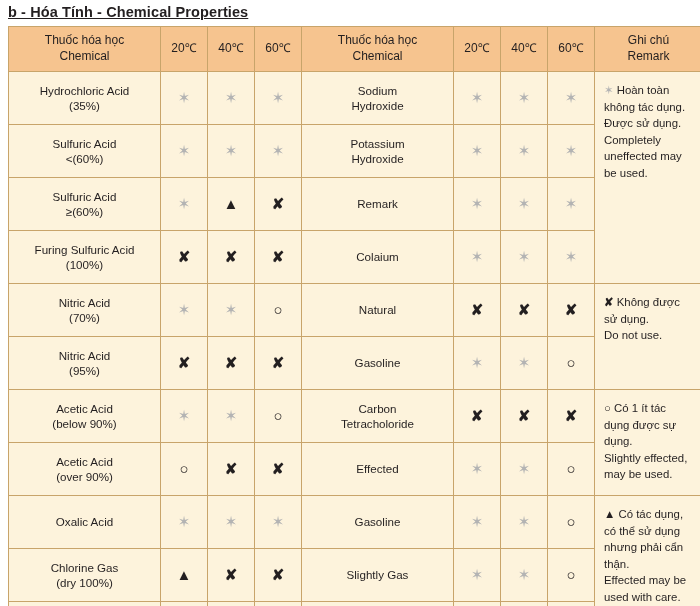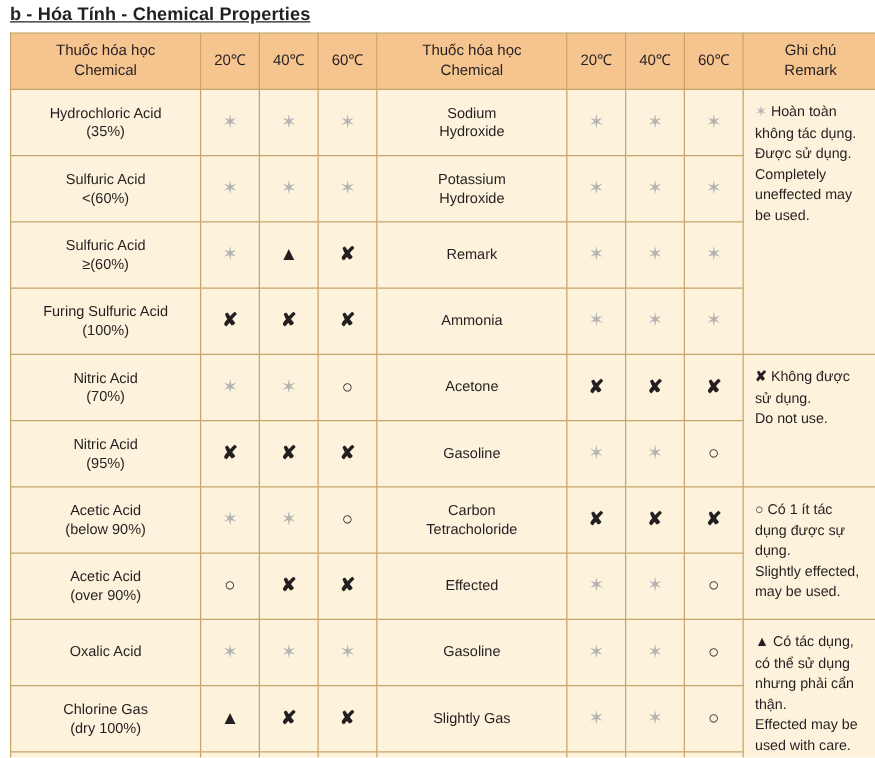--- a/index.html
+++ b/index.html
@@ -136,31 +136,31 @@
         <td class="chem">Remark</td>
         <td class="mark grey">✶</td>
         <td class="mark grey">✶</td>
         <td class="mark grey">✶</td>
       </tr>
       <tr>
         <td class="chem">Furing Sulfuric Acid<br>(100%)</td>
         <td class="mark dark">✘</td>
         <td class="mark dark">✘</td>
         <td class="mark dark">✘</td>
-        <td class="chem">Ammonia</td>
+        <td class="chem">Colaium</td>
         <td class="mark grey">✶</td>
         <td class="mark grey">✶</td>
         <td class="mark grey">✶</td>
       </tr>
       <tr>
         <td class="chem">Nitric Acid<br>(70%)</td>
         <td class="mark grey">✶</td>
         <td class="mark grey">✶</td>
         <td class="mark dark">○</td>
-        <td class="chem">Acetone</td>
+        <td class="chem">Natural</td>
         <td class="mark dark">✘</td>
         <td class="mark dark">✘</td>
         <td class="mark dark">✘</td>
         <td class="remark" rowspan="2"><span class="rm-sym">✘ </span><span>Không được sử dụng.<br>Do not use.</span></td>
       </tr>
       <tr>
         <td class="chem">Nitric Acid<br>(95%)</td>
         <td class="mark dark">✘</td>
         <td class="mark dark">✘</td>
         <td class="mark dark">✘</td>

